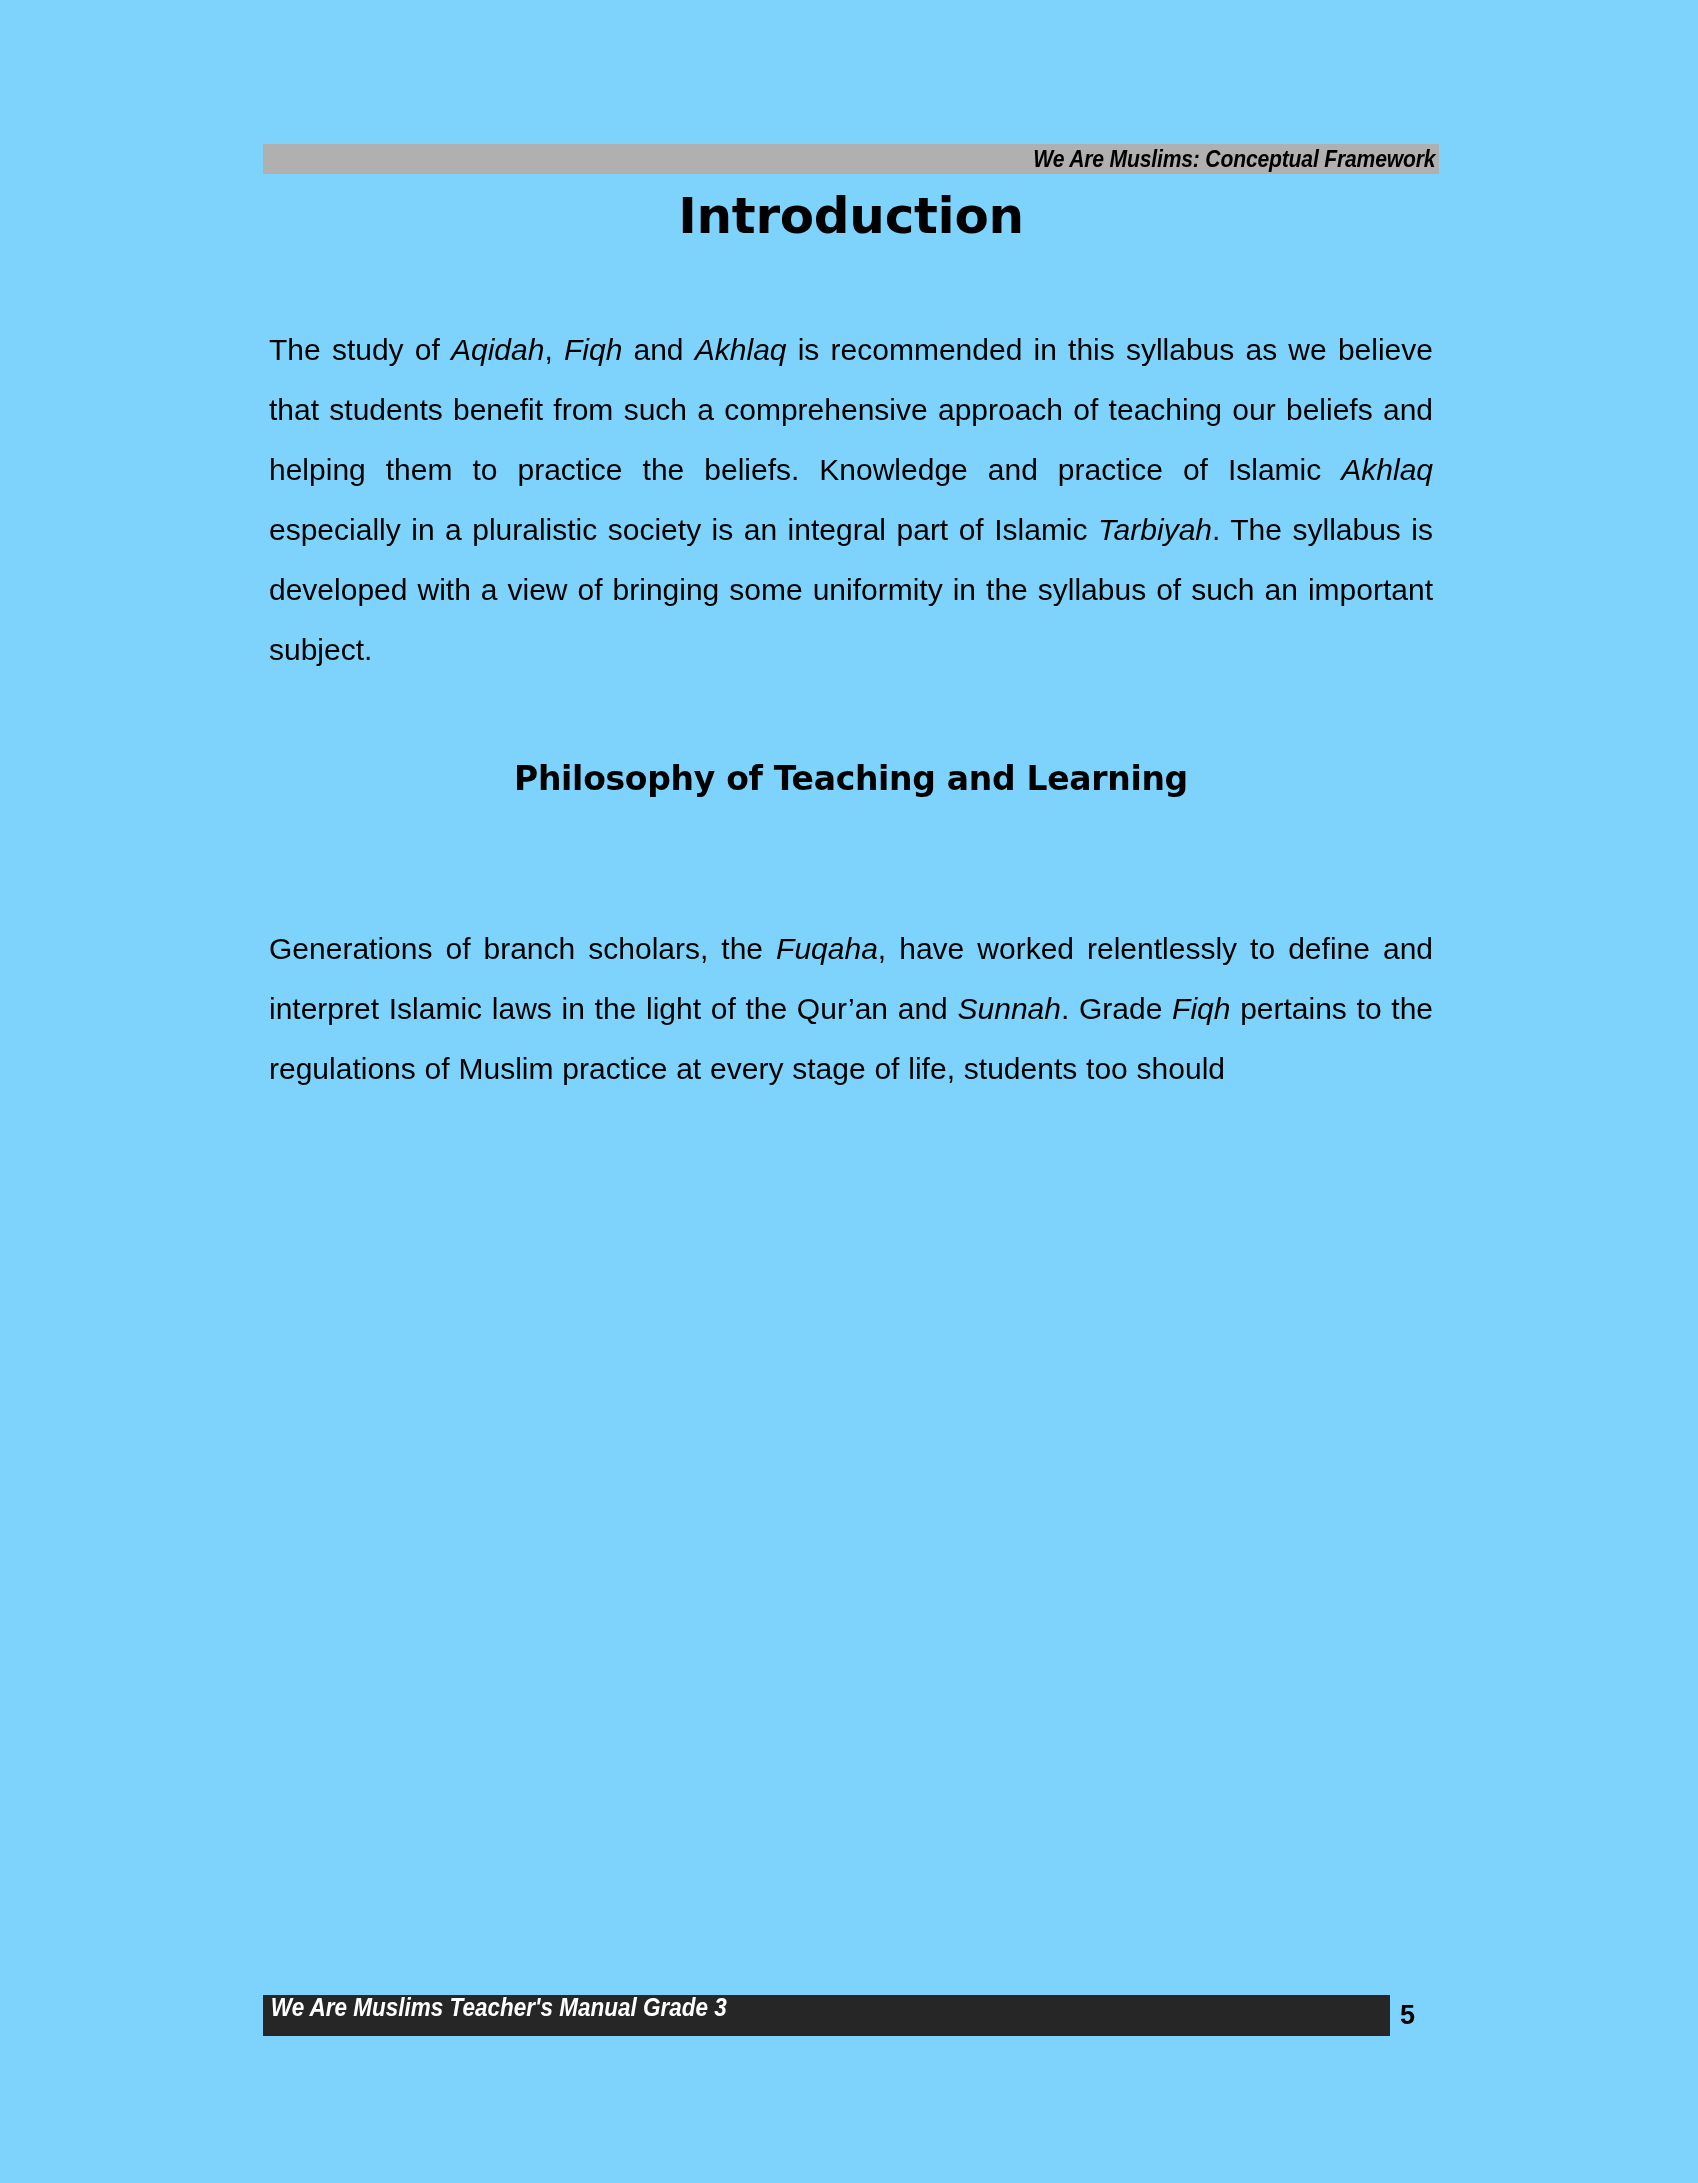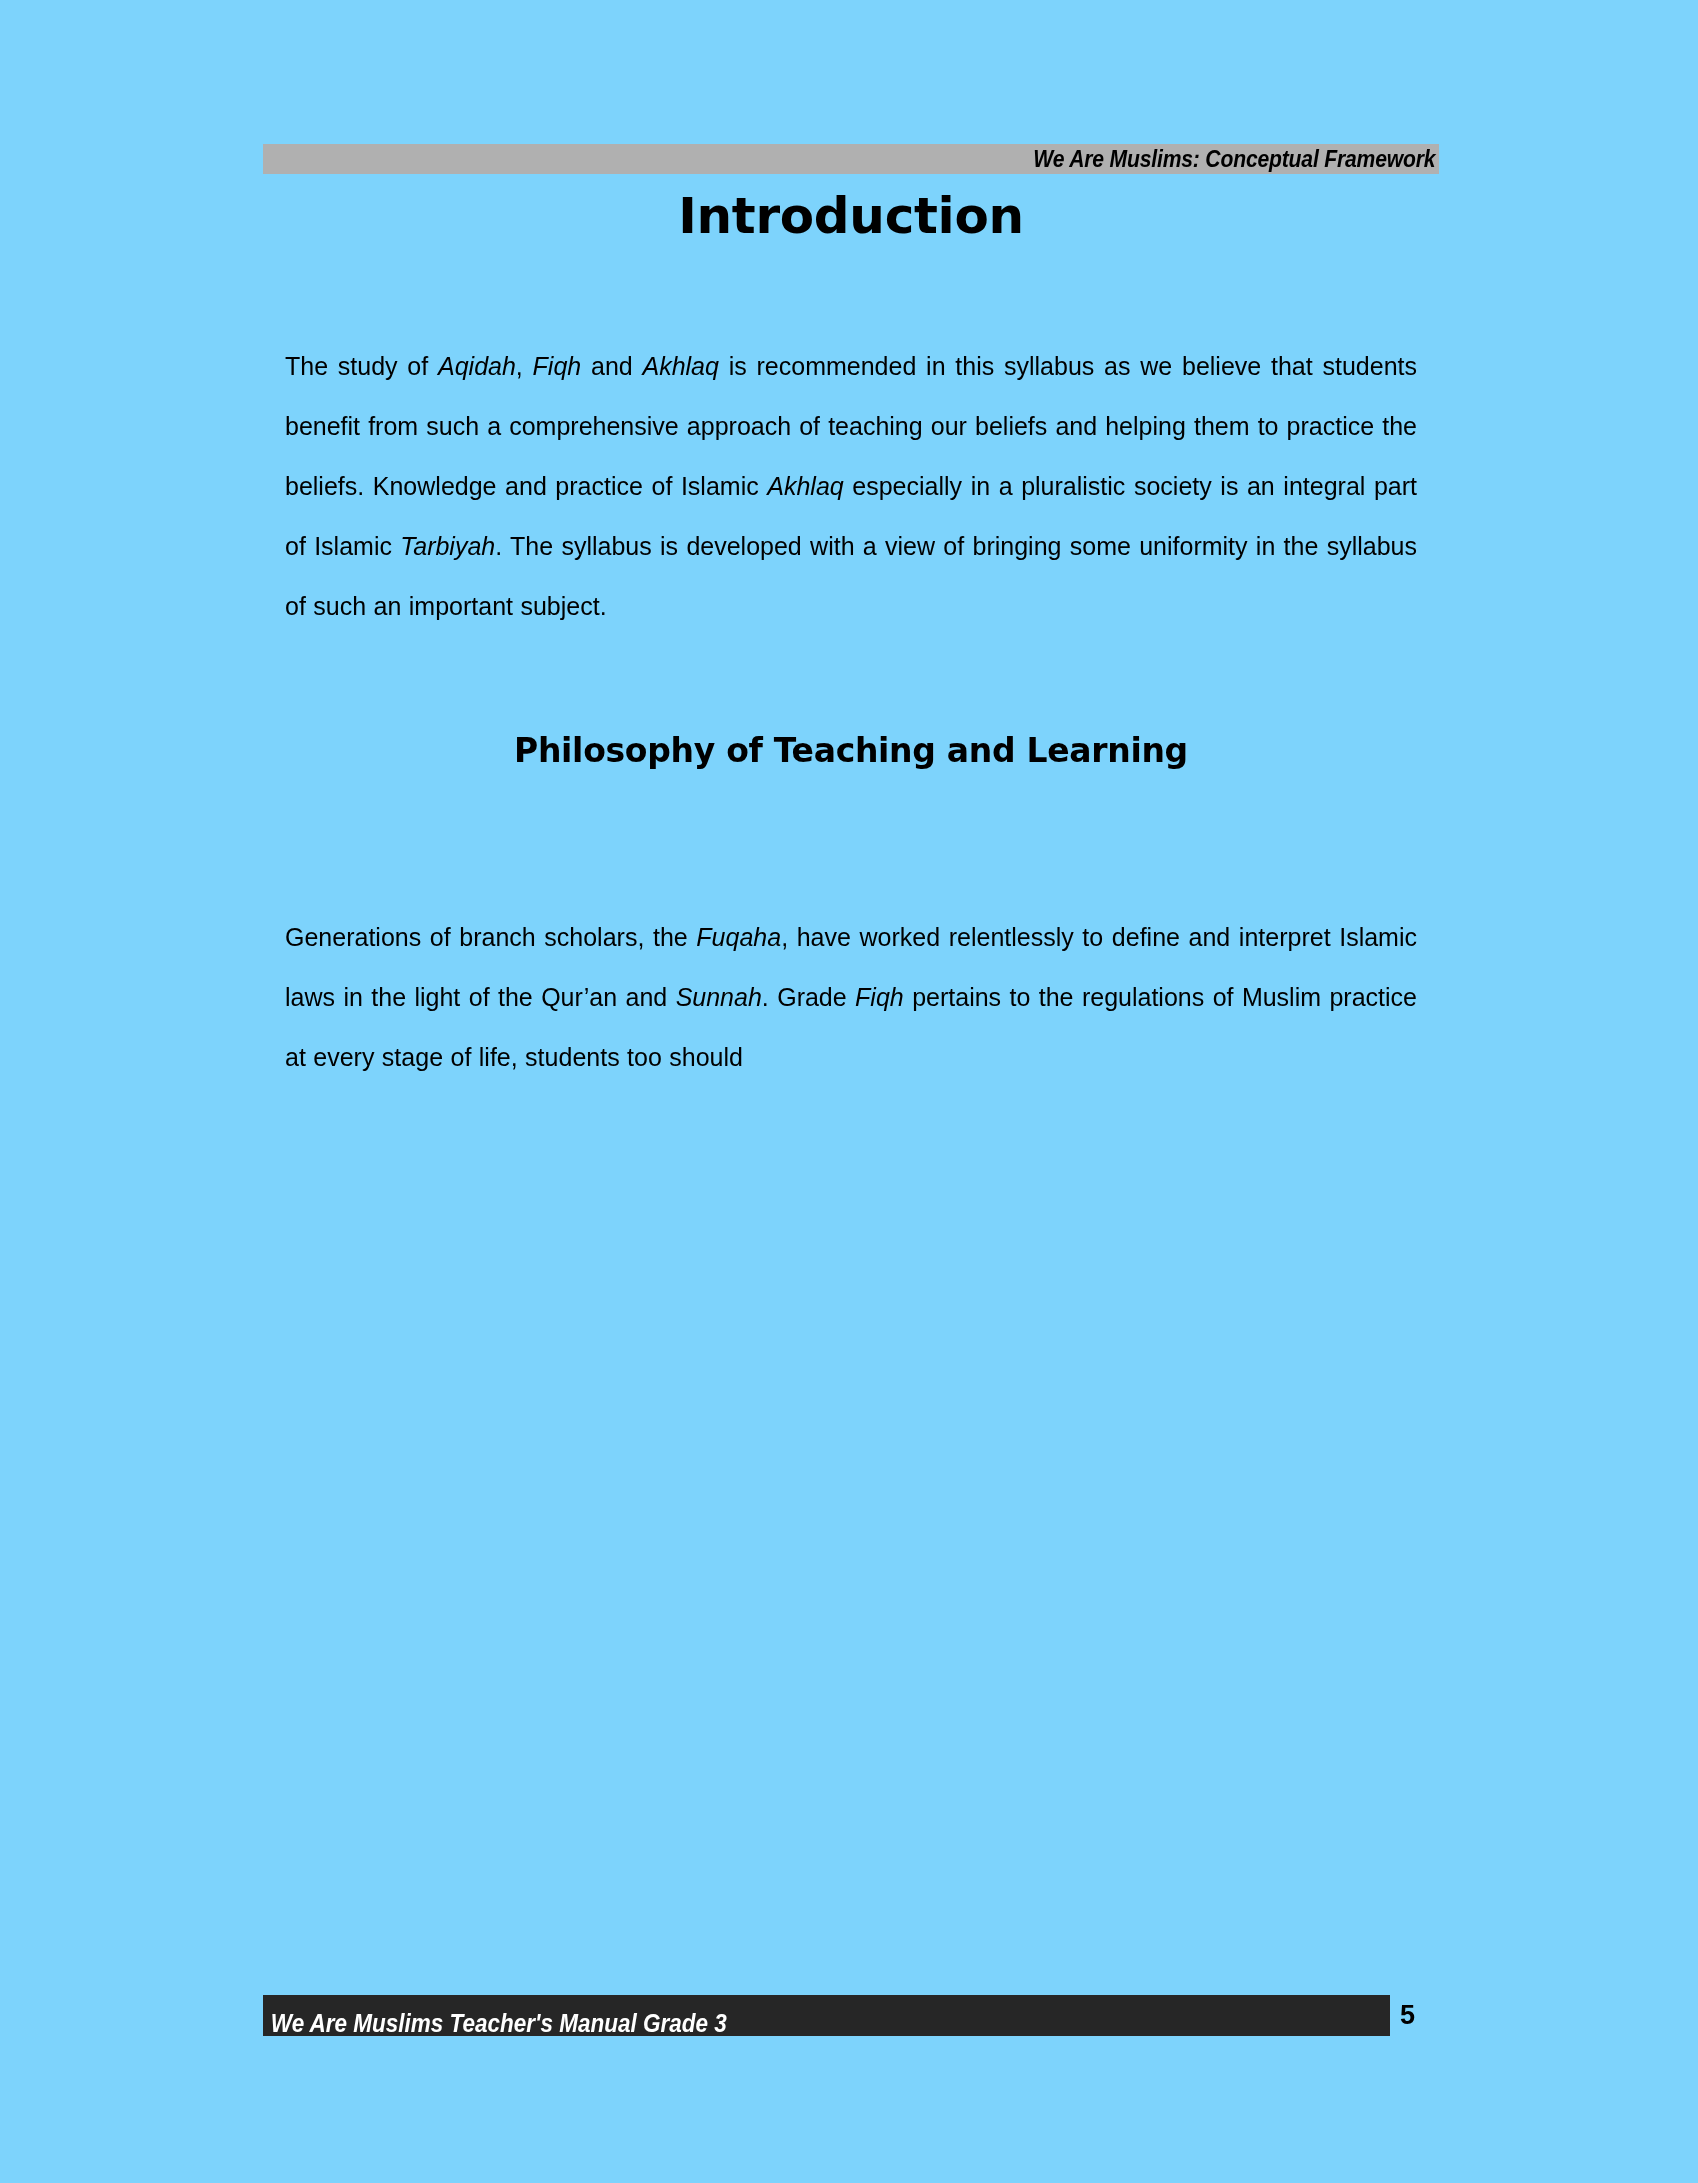--- a/index.html
+++ b/index.html
@@ -72,25 +72,25 @@
     font-weight: bold;
     text-align: center;
     margin: 0;
     padding: 0;
     line-height: 1.15;
     letter-spacing: -0.3px;
     font-family: "DejaVu Sans", "Liberation Sans", sans-serif;
   }
 
   p.body-par {
-    font-size: 25px;
+    font-size: 30px;
     line-height: 60px;
     text-align: justify;
     text-justify: inter-word;
-    margin: 16px;
+    margin: 0;
     padding: 0;
     font-family: "Liberation Sans", "DejaVu Sans", sans-serif;
     word-spacing: 0.5px;
   }
   p.body-par em { font-style: italic; }
 
   .gap-after-title   { height: 74px; }
   .gap-after-par1    { height: 80px; }
   .gap-after-head2   { height: 62px; }
   .gap-after-par2    { height: 60px; }
@@ -98,21 +98,21 @@
   
   .footer-band {
     position: absolute;
     left: 263px;
     top: 1995px;
     width: 1127px;
     height: 41px;
     background: #262626;
     box-sizing: border-box;
     display: flex;
-    align-items: flex-end;
+    align-items: flex-start;
   }
   .footer-band .footer-text {
     font-size: 25px;
     font-weight: bold;
     font-style: italic;
     color: #ffffff;
     white-space: nowrap;
     padding-left: 8.7px;
     transform: scaleX(0.9);
     transform-origin: left center;

